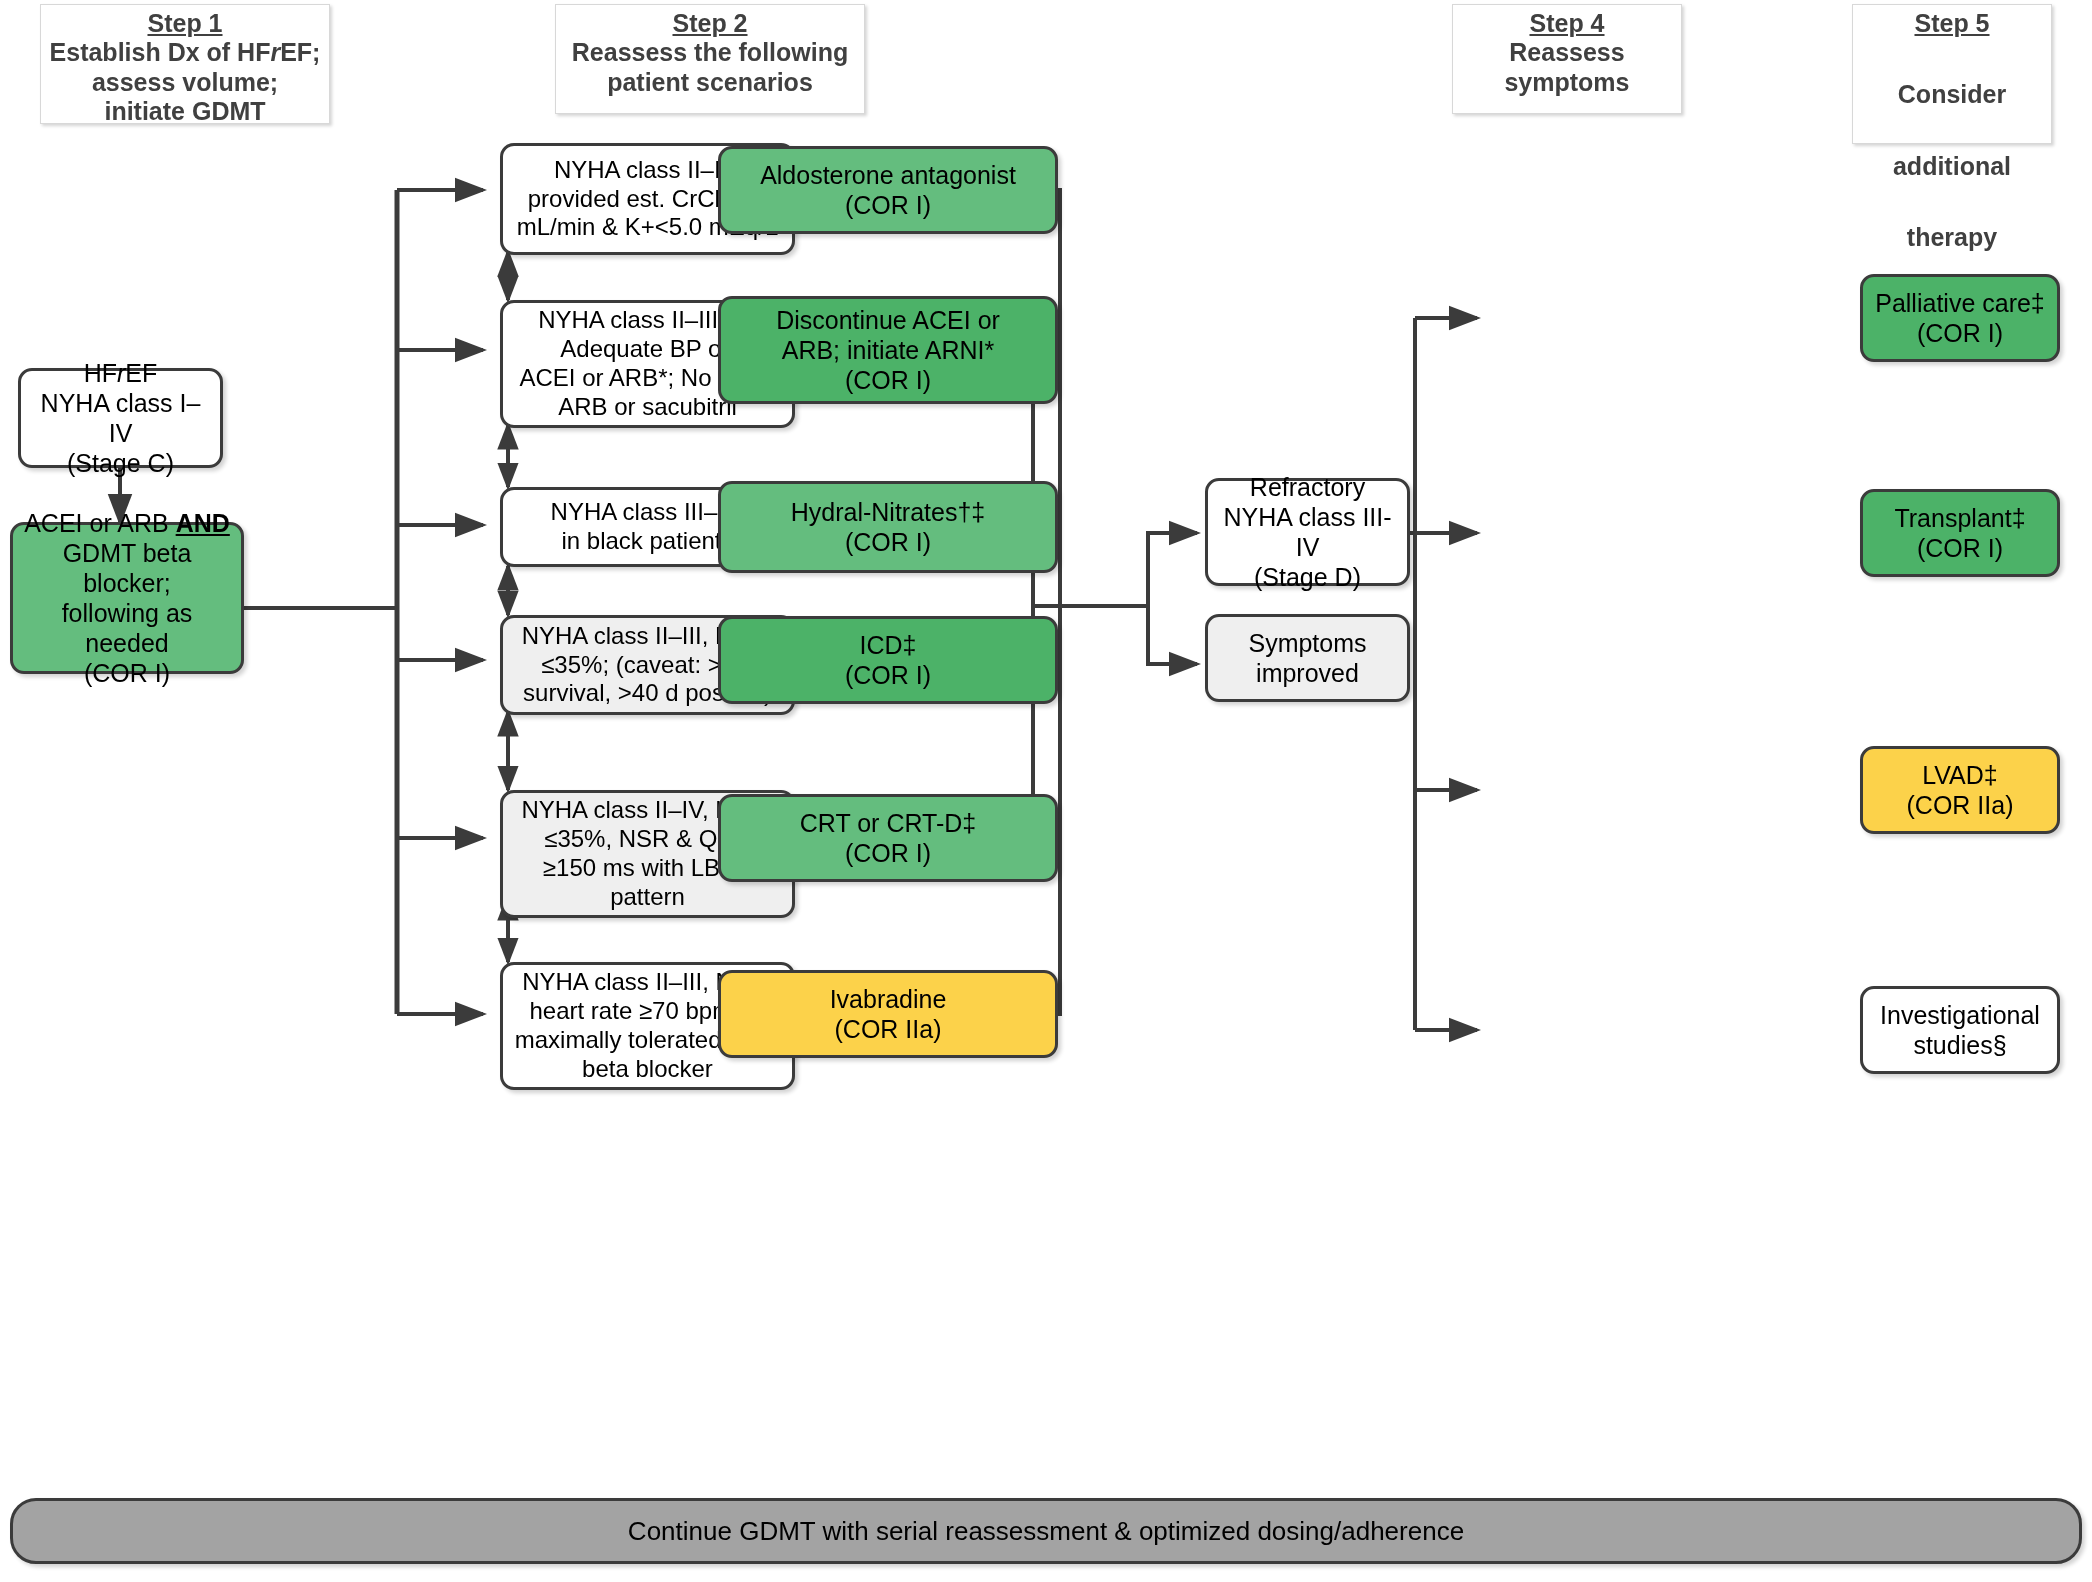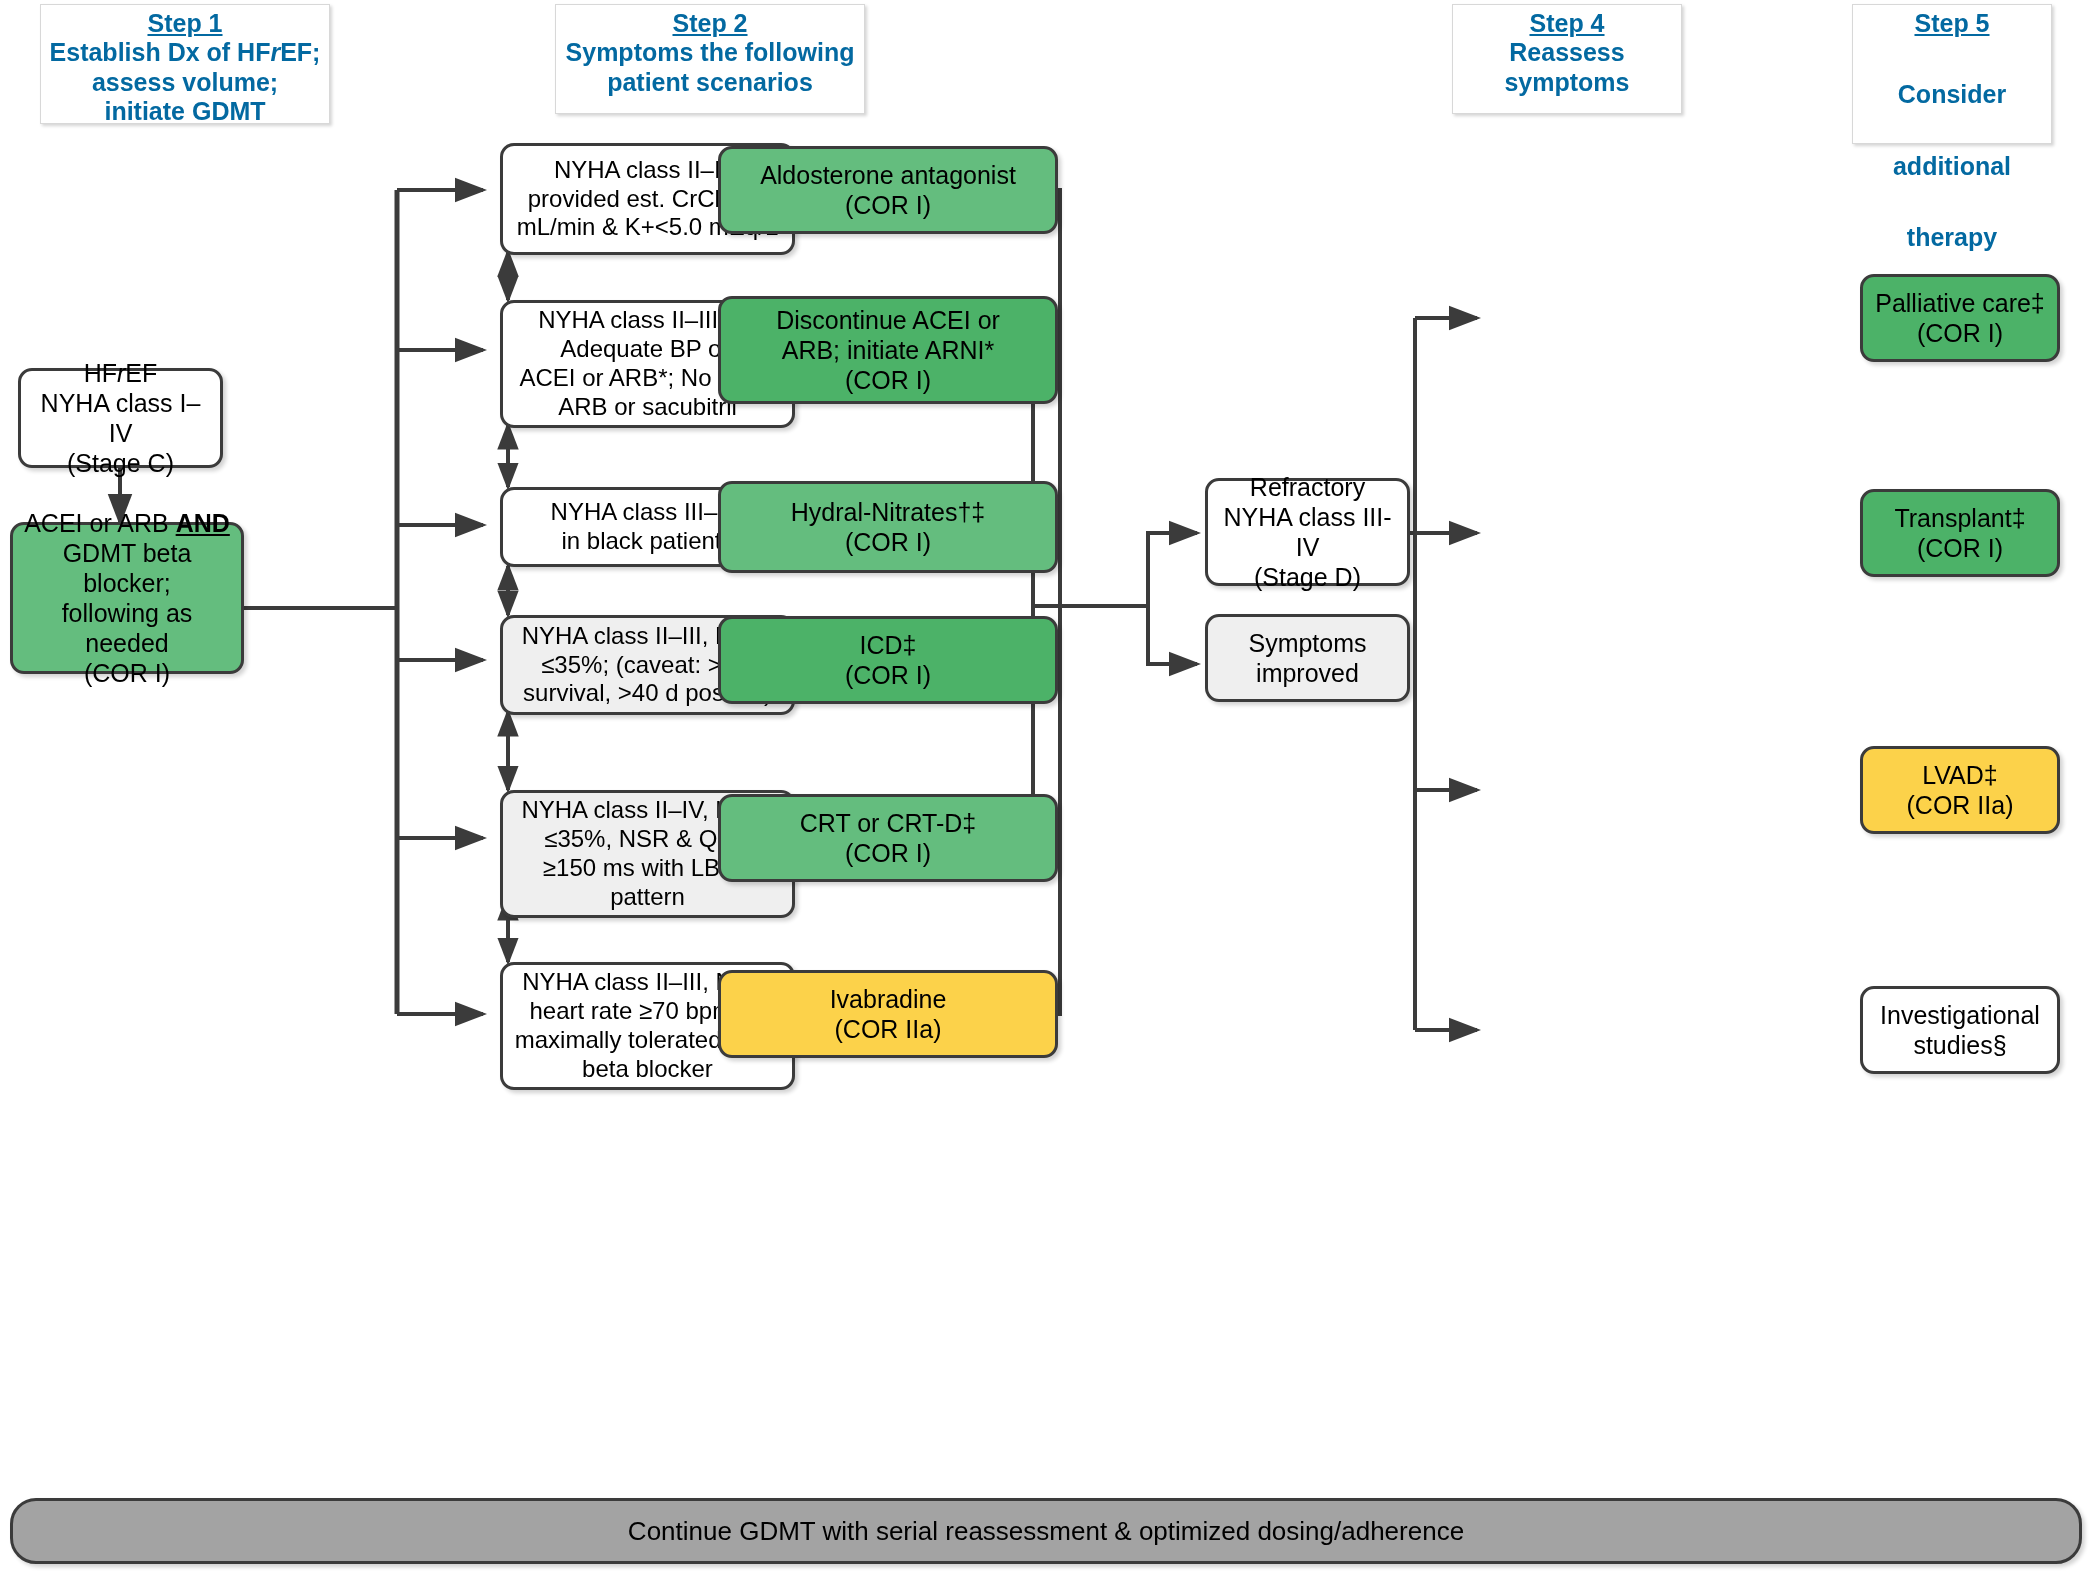--- a/index.html
+++ b/index.html
@@ -5,21 +5,21 @@
   html,body{margin:0;padding:0;background:#fff;}
   body{font-family:"Liberation Sans",sans-serif;}
   #stage{position:relative;width:2092px;height:1582px;background:#fff;overflow:hidden;}
   svg.wires{position:absolute;left:0;top:0;width:2092px;height:1582px;pointer-events:none;}
 
   
   .step-head{
     position:absolute;background:#fff;border:1px solid #d8d8d8;
     box-shadow:2px 2px 3px rgba(0,0,0,.17);
     display:flex;flex-direction:column;align-items:center;justify-content:flex-start;
-    text-align:center;font-weight:bold;color:#0369a1;box-sizing:border-box;
+    text-align:center;font-weight:bold;color:#404040;box-sizing:border-box;
     padding:4px 6px;line-height:1.17;
   }
   .step-head .ttl{text-decoration:underline;font-weight:bold;}
   .step-head .sub{font-weight:bold;}
   .step-head .sub.ital{font-style:italic;}
 
   
   .node{
     position:absolute;box-sizing:border-box;
     border:3px solid #3b3b3b;border-radius:14px;
@@ -113,21 +113,21 @@
 
   <div class="step-head" style="left:40px;top:4px;width:290px;height:120px;font-size:25px;">
     <span class="ttl">Step 1</span>
     <span class="sub">Establish Dx of HF<i>r</i>EF;</span>
     <span class="sub">assess volume;</span>
     <span class="sub">initiate GDMT</span>
   </div>
 
   <div class="step-head" style="left:555px;top:4px;width:310px;height:110px;font-size:25px;">
     <span class="ttl">Step 2</span>
-    <span class="sub">Symptoms the following</span>
+    <span class="sub">Reassess the following</span>
     <span class="sub">patient scenarios</span>
   </div>
 
 
   <div class="step-head" style="left:1452px;top:4px;width:230px;height:110px;font-size:25px;">
     <span class="ttl">Step 4</span>
     <span class="sub">Reassess</span>
     <span class="sub">symptoms</span>
   </div>
 

